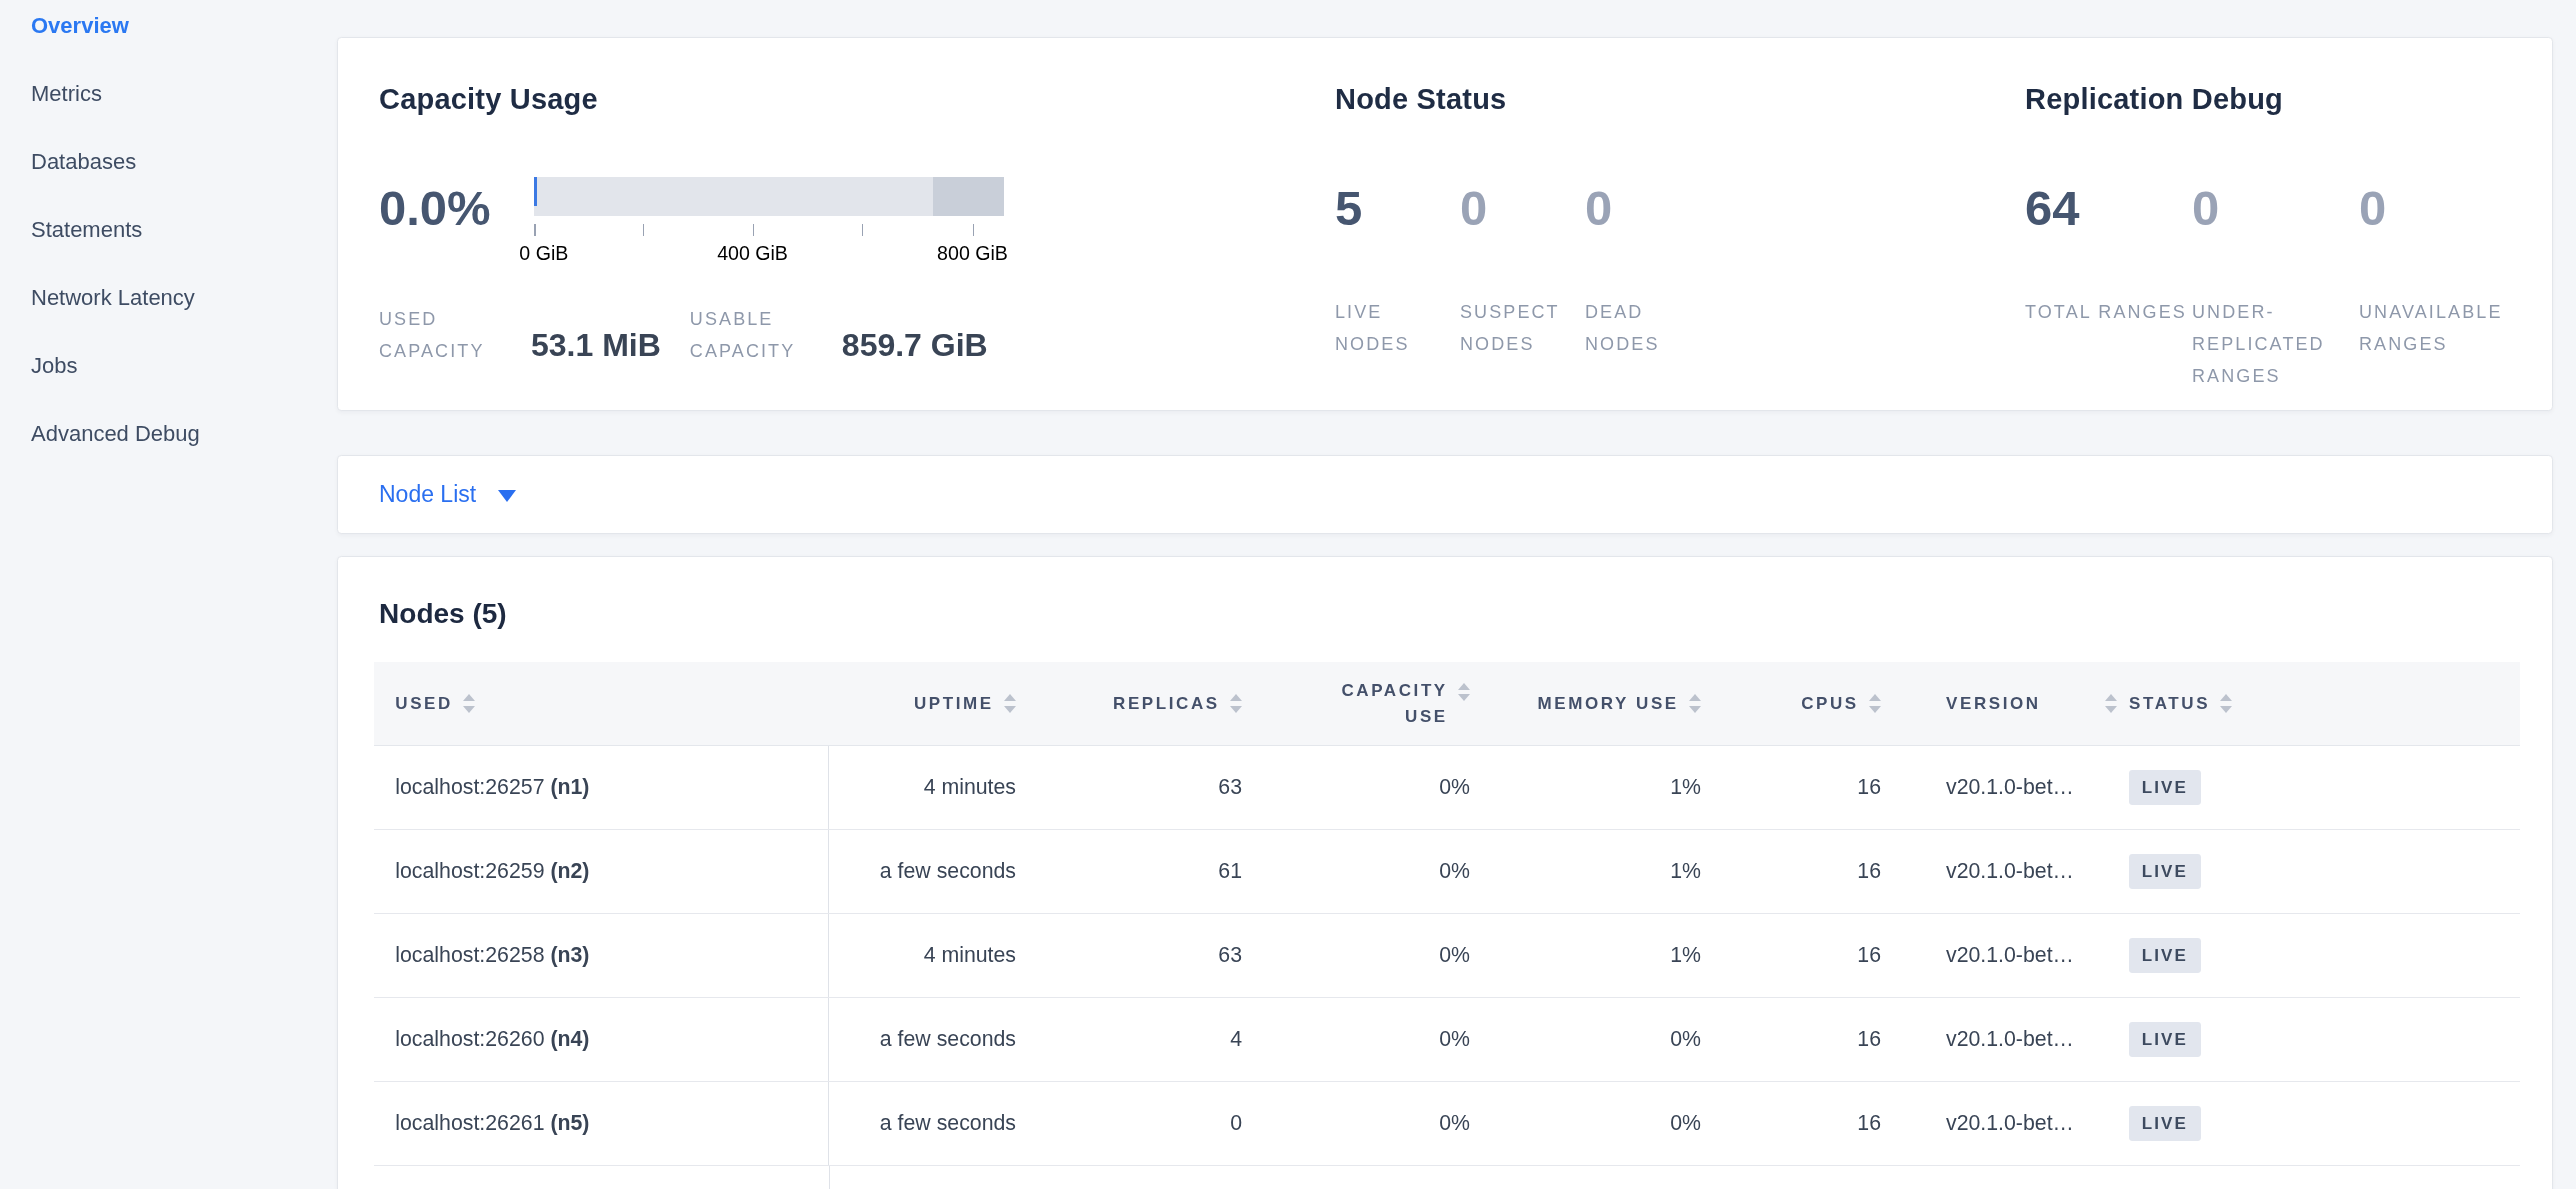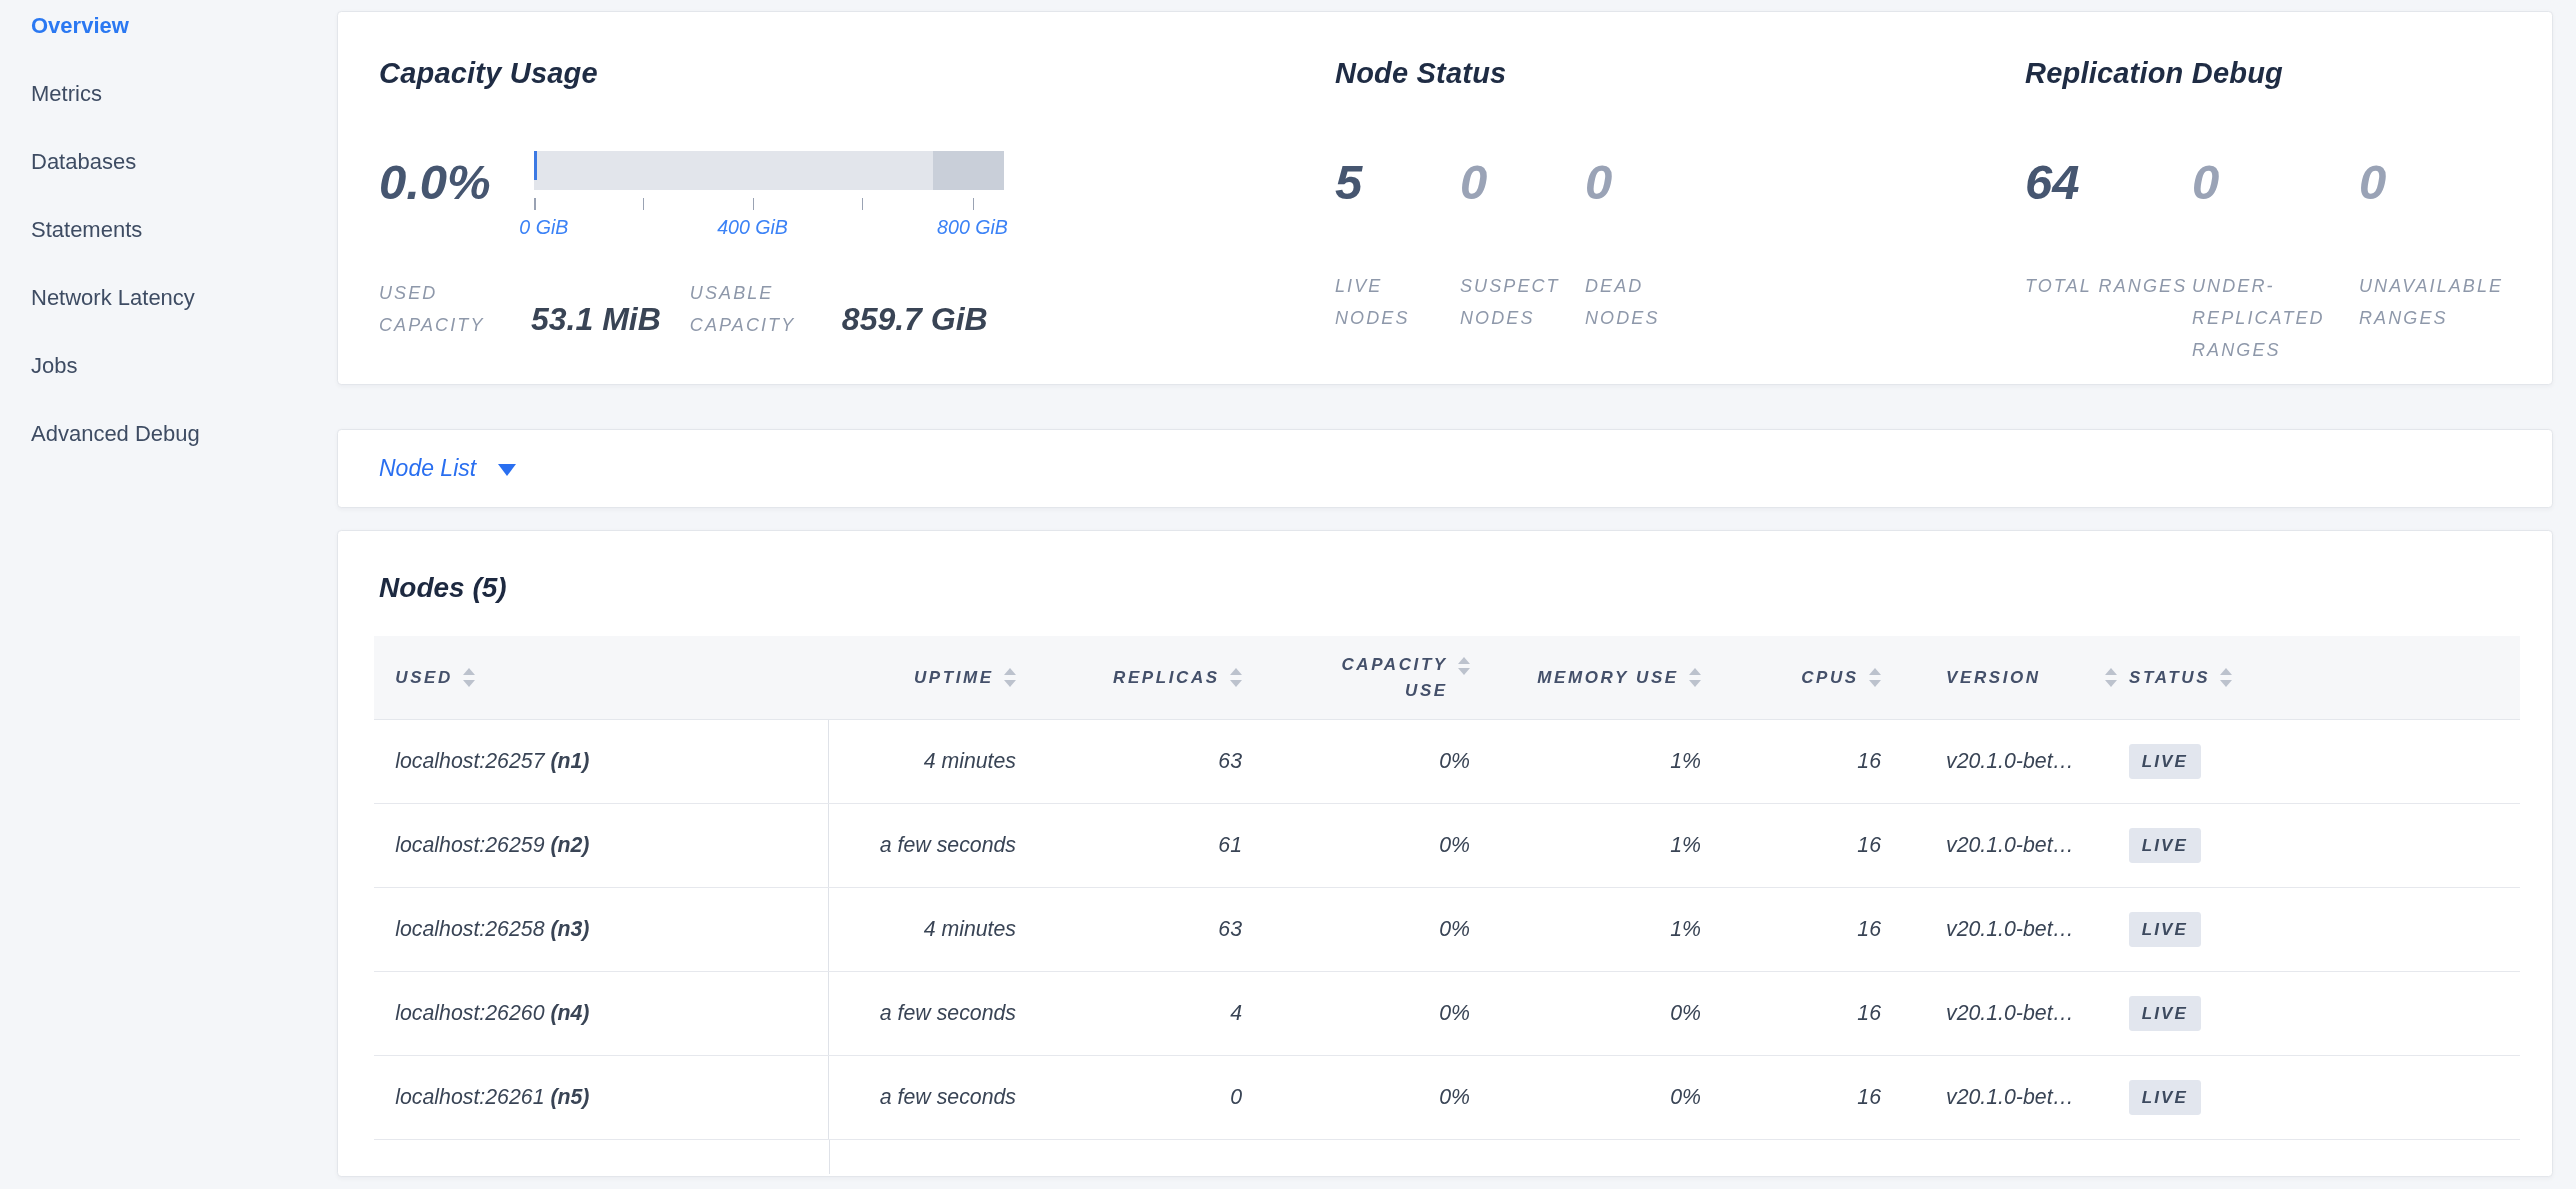--- a/index.html
+++ b/index.html
@@ -15,21 +15,21 @@
 
   
   .sidebar { width:337px; flex:0 0 337px; padding:0 0 0 31px; margin-top:-7.7px; }
   .nav-item {
     height:68px; display:flex; align-items:center;
     font-size:22px; color:#3e4c63; cursor:pointer; white-space:nowrap;
   }
   .nav-item.active { color:#2a78f2; font-weight:700; }
 
   
-  .main { flex:1; padding:11px 24px 0 0;font-style:italic; }
+  .main { flex:1; padding:37px 24px 0 0; }
   .card {
     background:#ffffff;
     border:0.9px solid #e3e6eb;
     border-radius:4.3px;
     box-shadow:0 1.7px 4.3px rgba(20,30,60,0.04);
   }
 
   
   .summary { height:374px; display:flex; padding:44px 0 0 41px; }
   .sec h2 {
@@ -42,21 +42,21 @@
 
   .cap-row { margin-top:61px; display:flex; align-items:flex-start; }
   .pct { width:155px; font-size:49px; font-weight:600; color:#465670; line-height:1; margin-top:6.8px; }
   .meter { width:470px; }
   .bar { position:relative; height:39px; background:#e2e5eb; }
   .bar-extra { position:absolute; right:0; top:0; bottom:0; width:15.1%; background:#c9cfd9; }
   .bar-used { position:absolute; left:0; top:0; width:3.4px; height:75%; background:#3c79e3; }
   .ticks { position:relative; height:12.8px; margin-top:7.7px; }
   .tick { position:absolute; width:1.7px; height:12.8px; background:#99a2b3; }
   .tick.p0{left:0;} .tick.p1{left:23.1%;} .tick.p2{left:46.5%;} .tick.p3{left:69.7%;} .tick.p4{left:93.3%;}
-  .tick-labels { position:relative; height:27px; margin-top:6px; font-size:19.6px; color:#3b82f6; }
+  .tick-labels { position:relative; height:27px; margin-top:6px; font-size:19.6px; color:#000000; }
   .tl { position:absolute; white-space:nowrap; }
   .tl.t0 { left:0; transform:translateX(-30%); }
   .tl.t400 { left:46.5%; transform:translateX(-50%); }
   .tl.t800 { left:93.3%; transform:translateX(-50%); }
 
   .cap-foot { margin-top:34px; display:flex; align-items:flex-end; }
   .lbl {
     font-size:18px; line-height:32px; letter-spacing:2.1px;
     color:#8e98aa; display:inline-block;
   }

